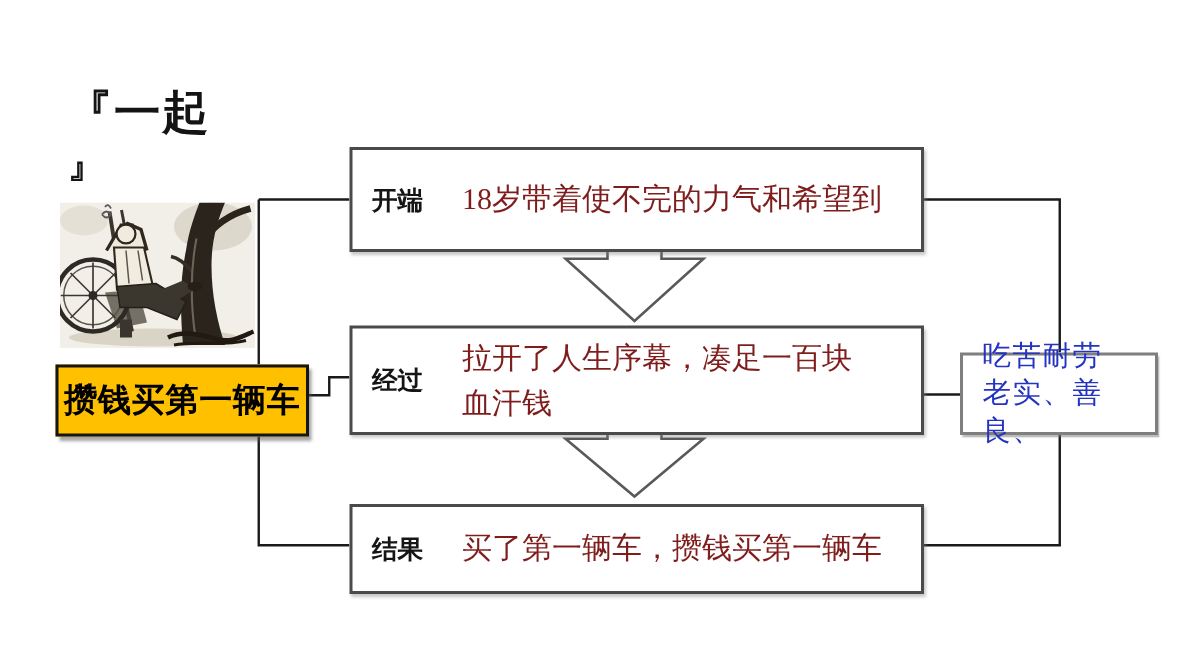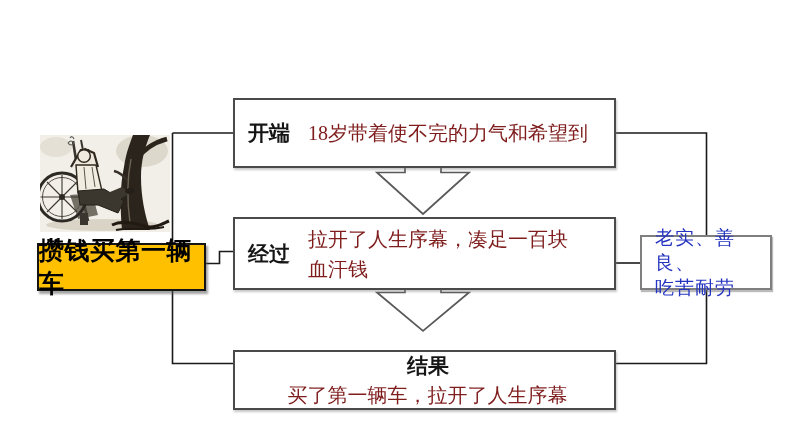--- a/index.html
+++ b/index.html
@@ -12,39 +12,39 @@
   .title .t1{font-size:31px;font-weight:600;letter-spacing:1px;}
   .title .t2{font-size:25px;font-weight:600;margin-top:3px;margin-left:1px;}
   
   .illus{position:absolute;left:40px;top:135px;width:130px;height:97px;}
   .illus svg{display:block;width:100%;height:100%;}
   
   .highlight{
     position:absolute;left:37px;top:243px;width:169px;height:48px;box-sizing:border-box;
     background:#FFC000;border:2px solid #151515;box-shadow:2px 3px 2px rgba(90,90,90,.55);
     display:flex;align-items:center;justify-content:center;
-    font-weight:700;font-size:25px;color:#000;letter-spacing:.5px;z-index:2;
+    font-weight:700;font-size:22px;color:#000;letter-spacing:.5px;z-index:2;
   }
   
   .flow-box{
     position:absolute;left:233px;width:383px;box-sizing:border-box;background:#fff;
     border:2px solid #4a4a4a;box-shadow:1px 2px 2px rgba(130,130,130,.45);
     display:flex;align-items:center;z-index:2;
   }
   .flow-box .lbl{
     flex:0 0 auto;margin-left:13px;width:48px;
-    font-family:"Liberation Serif",serif;font-weight:700;font-size:21px;color:#151515;
+    font-family:"Liberation Serif",serif;font-weight:700;font-size:17px;color:#151515;
   }
   .flow-box .body{
     margin-left:12px;margin-right:6px;
     font-family:"Liberation Serif",serif;font-size:20px;line-height:1.5;color:#7f1d1d;
   }
   .fb1{top:98px;height:70px;}
   .fb2{top:217px;height:73px;}
-  .fb3{top:350px;height:60px;flex-direction:column;}
+  .fb3{top:336px;height:60px;}
   
   .side-note{
     position:absolute;left:640px;top:235px;width:132px;height:55px;box-sizing:border-box;
     background:#fff;border:2px solid #7f7f7f;box-shadow:1px 2px 1px rgba(120,120,120,.5);
     display:flex;flex-direction:column;justify-content:center;z-index:2;
     padding-left:13px;font-family:"DejaVu Serif",serif;font-size:19px;line-height:1.3;
     color:#2433c0;letter-spacing:1px;
   }
   
   .net{position:absolute;left:0;top:0;width:794px;height:447px;z-index:1;}
@@ -63,20 +63,24 @@
       <path d="M616,133 H706.5 V235"></path>
       <path d="M616,263 H640"></path>
       <path d="M706.5,290 V363.5 H616"></path>
     </g>
     <g fill="#ffffff" stroke="#595959" stroke-width="1.7" stroke-linejoin="miter">
       <polygon points="405,164 405,172.5 377,172.5 423,214 469,172.5 441,172.5 441,164"></polygon>
       <polygon points="405,284 405,292.5 377,292.5 423,331 469,292.5 441,292.5 441,284"></polygon>
     </g>
   </svg>
 
+  <div class="title">
+    <div class="t1">『一起</div>
+    <div class="t2">』</div>
+  </div>
 
   <div class="illus">
     <svg viewBox="0 0 130 97">
       <rect width="130" height="97" fill="#f2efe8"></rect>
       <ellipse cx="102" cy="16" rx="26" ry="16" fill="#ddd8cc"></ellipse>
       <ellipse cx="16" cy="12" rx="16" ry="10" fill="#e4e0d5"></ellipse>
       <ellipse cx="62" cy="90" rx="56" ry="6" fill="#d9d4c6"></ellipse>
 
       <path d="M82,95 C80,72 80,50 84,32 C86,18 90,8 93,0 L110,0 C105,12 101,26 101,42 C101,62 105,80 110,95 Z" fill="#2a241c"></path>
       <path d="M95,26 C102,16 112,8 127,4" stroke="#2a241c" stroke-width="4.5" fill="none"></path>
@@ -127,23 +131,23 @@
     <div class="lbl">经过</div>
     <div class="body">
       <div>拉开了人生序幕，凑足一百块</div>
       <div>血汗钱</div>
     </div>
   </div>
 
   <div class="flow-box fb3">
     <div class="lbl">结果</div>
     <div class="body">
-      <div>买了第一辆车，拉开了人生序幕</div>
+      <div>买了第一辆车，攒钱买第一辆车</div>
       <div></div>
     </div>
   </div>
 
   <div class="side-note">
+    <div>吃苦耐劳</div>
     <div>老实、善良、</div>
-    <div>吃苦耐劳</div>
   </div>
 
 </div>
 
 </body></html>

